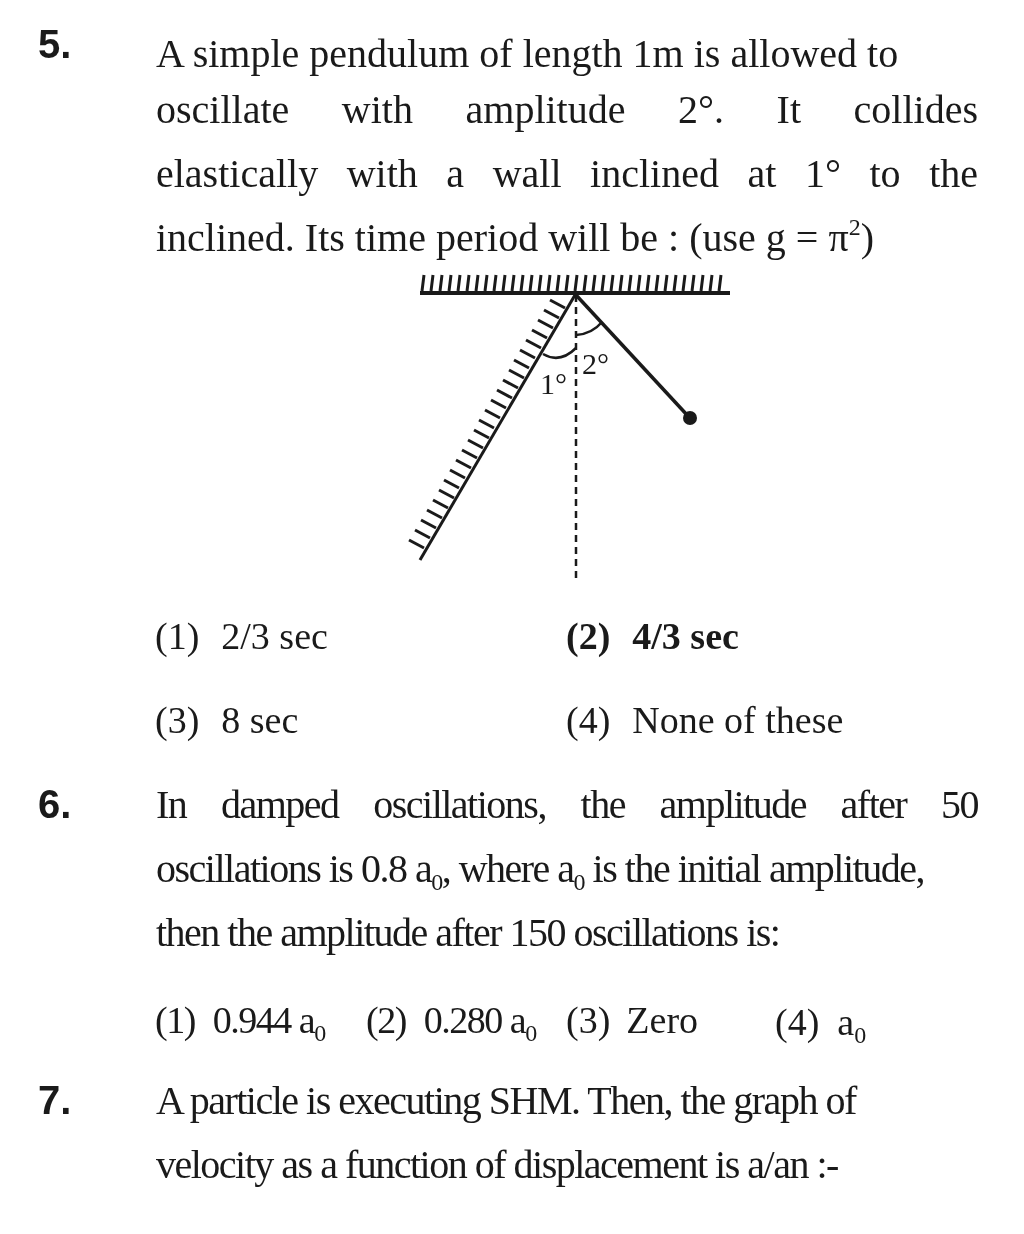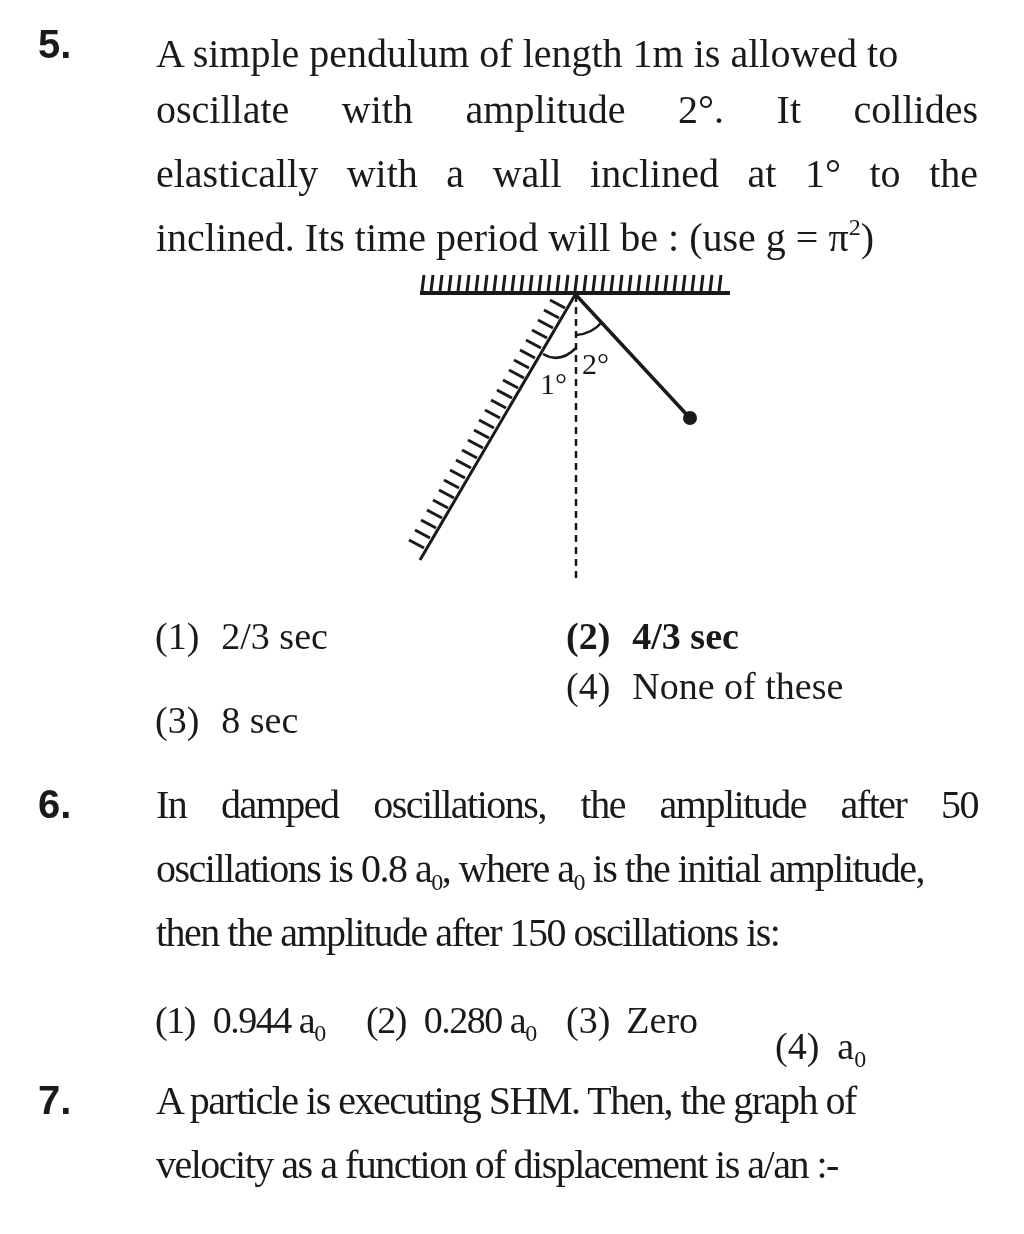--- a/index.html
+++ b/index.html
@@ -95,32 +95,32 @@
     <circle cx="290" cy="148" r="7" fill="#1a1a1a"></circle>
     <path d="M176 65 Q192 64 202 52" fill="none" stroke="#1a1a1a" stroke-width="2.5"></path>
     <path d="M143 84 Q160 94 176 78" fill="none" stroke="#1a1a1a" stroke-width="2.5"></path>
     <text x="140" y="124" font-family="Liberation Serif, serif" font-size="30" fill="#1a1a1a">1°</text>
     <text x="182" y="104" font-family="Liberation Serif, serif" font-size="30" fill="#1a1a1a">2°</text>
   </svg>
 
   <div class="opt" style="left:155px;top:614px;"><span class="n">(1)</span><span>2/3 sec</span></div>
   <div class="opt" style="left:566px;top:614px;font-weight:bold;"><span class="n">(2)</span><span>4/3 sec</span></div>
   <div class="opt" style="left:155px;top:698px;"><span class="n">(3)</span><span>8 sec</span></div>
-  <div class="opt" style="left:566px;top:664px;"><span class="n">(4)</span><span>None of these</span></div>
+  <div class="opt" style="left:566px;top:698px;"><span class="n">(4)</span><span>None of these</span></div>
 </div>
 
 <div>
   <div class="qnum" style="top:782px;">6.</div>
   <div class="qline just cond" style="top:785px;">In damped oscillations, the amplitude after 50</div>
   <div class="qline cond" style="top:849px;"><span>oscillations is 0.8 a</span><sub>0</sub><span>, where a</span><sub>0</sub><span> is the initial amplitude,</span></div>
   <div class="qline cond" style="top:913px;">then the amplitude after 150 oscillations is:</div>
 
   <div class="opt cond" style="left:155px;top:998px;"><span class="n" style="margin-right:18px">(1)</span><span>0.944 a</span><sub>0</sub></div>
   <div class="opt cond" style="left:366px;top:998px;"><span class="n" style="margin-right:18px">(2)</span><span>0.280 a</span><sub>0</sub></div>
   <div class="opt" style="left:566px;top:998px;"><span class="n" style="margin-right:16px">(3)</span><span>Zero</span></div>
-  <div class="opt" style="left:775px;top:1024px;"><span class="n" style="margin-right:18px">(4)</span><span>a</span><sub>0</sub></div>
+  <div class="opt" style="left:775px;top:1000px;"><span class="n" style="margin-right:18px">(4)</span><span>a</span><sub>0</sub></div>
 </div>
 
 <div>
   <div class="qnum" style="top:1078px;">7.</div>
   <div class="qline cond" style="top:1081px;">A particle is executing SHM. Then, the graph of</div>
   <div class="qline cond" style="top:1145px;">velocity as a function of displacement is a/an :-</div>
 </div>
 
 </body></html>

